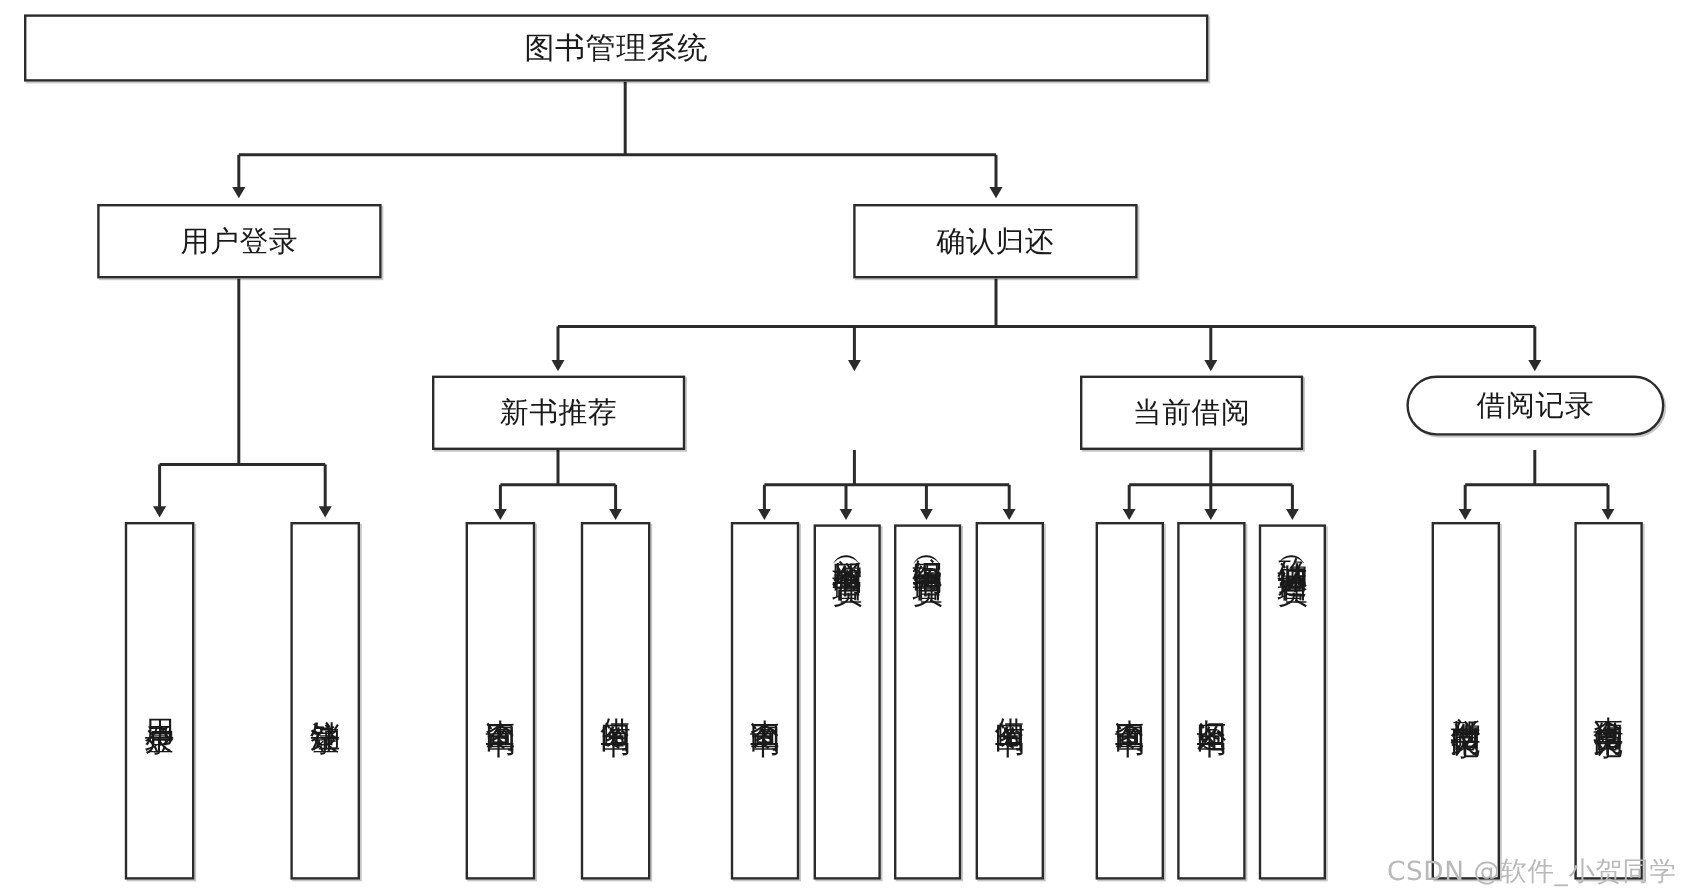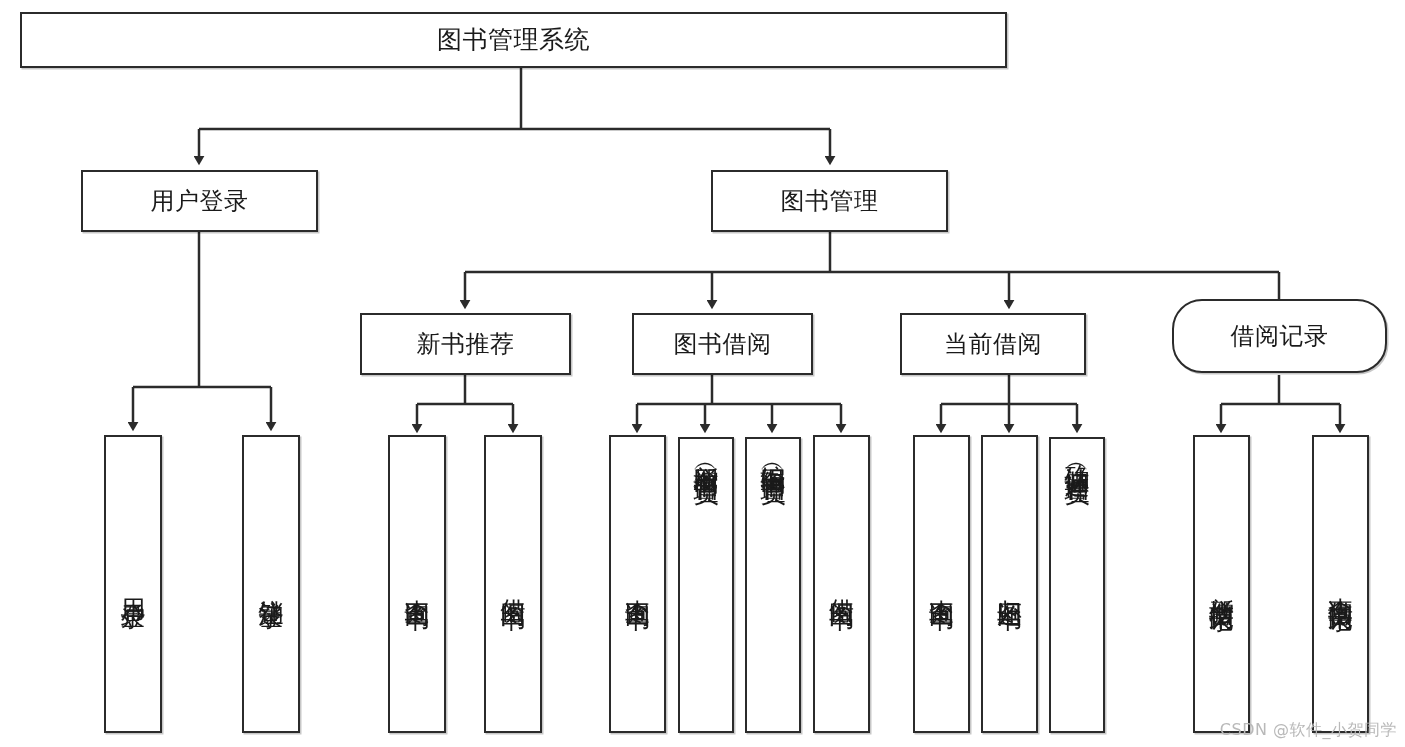--- a/index.html
+++ b/index.html
@@ -58,21 +58,21 @@
   }
   svg#wires{
     position:absolute;left:0;top:0;
     width:1405px;height:747px;
     pointer-events:none;
   }
   .watermark{
     position:absolute;
     right:8px;
     bottom:6px;
-    font-size:16px;
+    font-size:22px;
     color:#b9b9b9;
     letter-spacing:0.5px;
     white-space:nowrap;
     font-family:"DejaVu Sans","Liberation Sans",sans-serif;
   }
 </style>
 </head>
 <body>
 
 <div id="diagram">
@@ -128,33 +128,30 @@
   </svg>
 
   <div class="node h root" style="left:20px;top:12px;width:987px;height:56px;">
     <span class="lbl">图书管理系统</span>
   </div>
 
   <div class="node h" style="left:81px;top:170px;width:237px;height:62px;">
     <span class="lbl">用户登录</span>
   </div>
   <div class="node h" style="left:711px;top:170px;width:237px;height:62px;">
-    <span class="lbl">图书管理</span>
+    <span class="lbl">确认归还</span>
   </div>
 
   <div class="node h" style="left:360px;top:313px;width:211px;height:62px;">
     <span class="lbl">新书推荐</span>
   </div>
-  <div class="node h" style="left:632px;top:313px;width:181px;height:62px;">
-    <span class="lbl">图书借阅</span>
-  </div>
   <div class="node h" style="left:900px;top:313px;width:186px;height:62px;">
     <span class="lbl">当前借阅</span>
   </div>
-  <div class="node h" style="left:1172px;top:299px;width:215px;height:74px;border-radius:30px;">
+  <div class="node h" style="left:1172px;top:313px;width:215px;height:50px;border-radius:30px;">
     <span class="lbl">借阅记录</span>
   </div>
 
   <div class="node v mid" style="left:104px;top:435px;width:58px;height:298px;">
     <span class="lbl">用户登录</span>
   </div>
   <div class="node v mid" style="left:242px;top:435px;width:58px;height:298px;">
     <span class="lbl">注销登录</span>
   </div>
 

